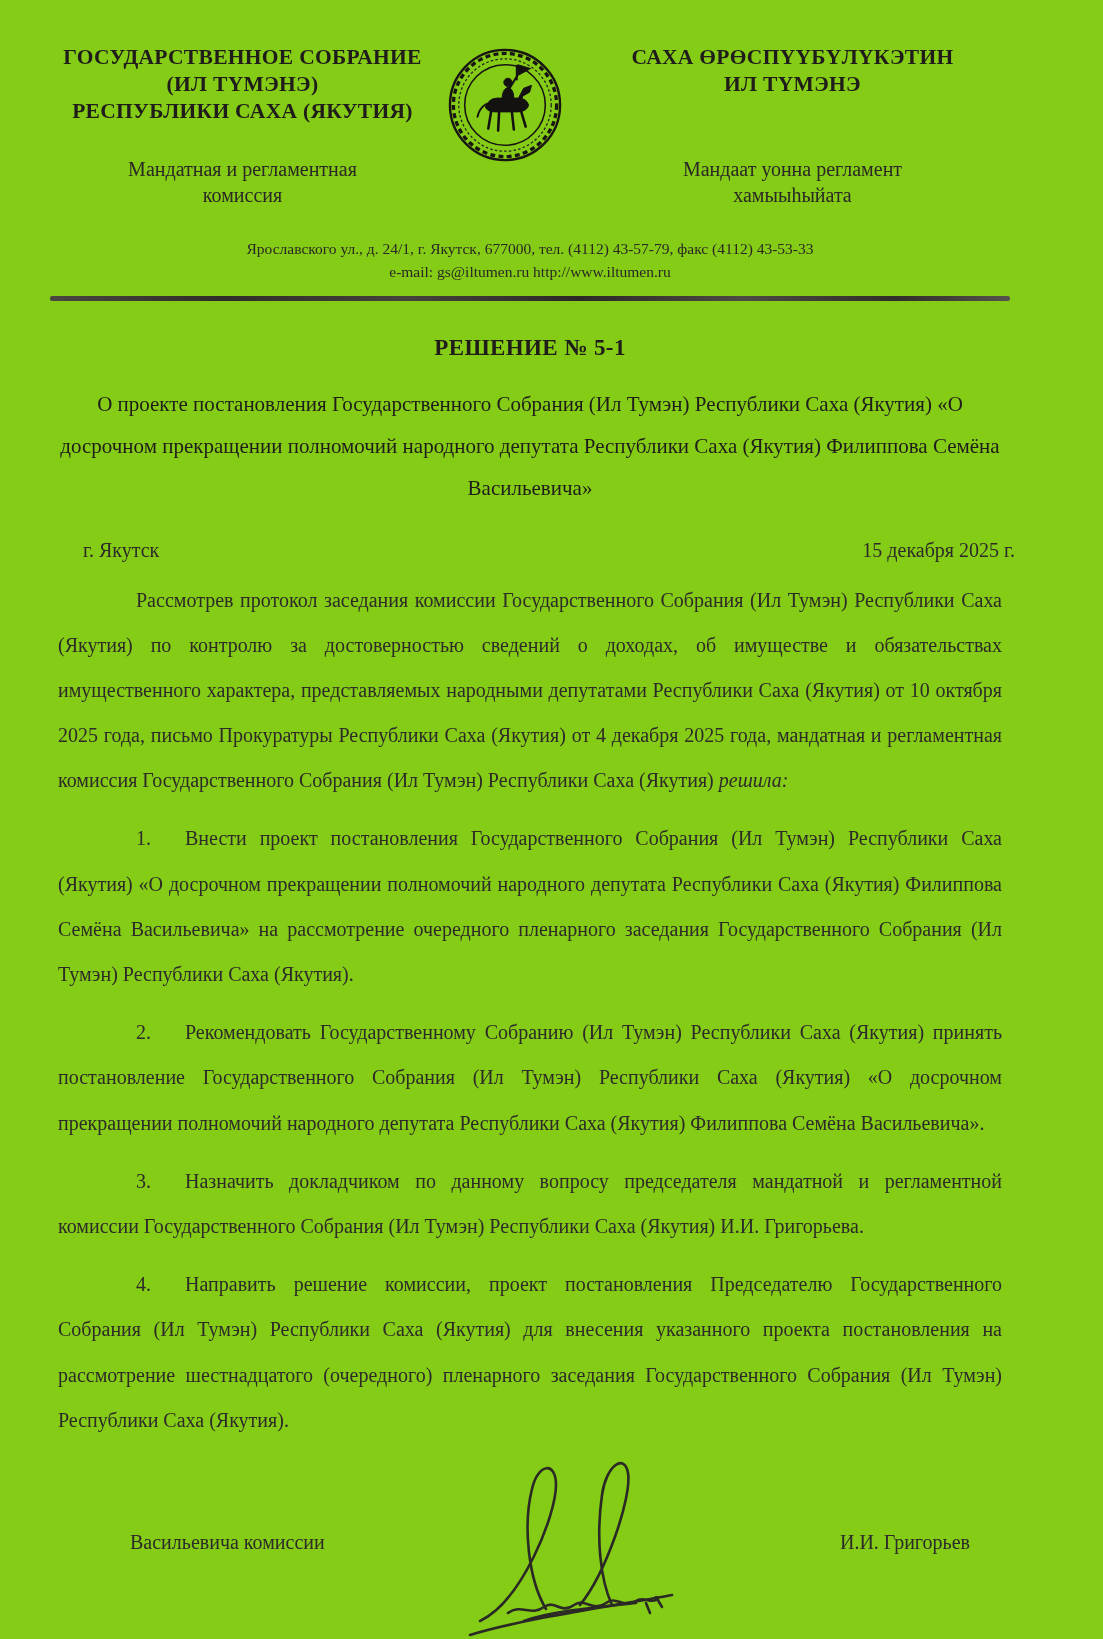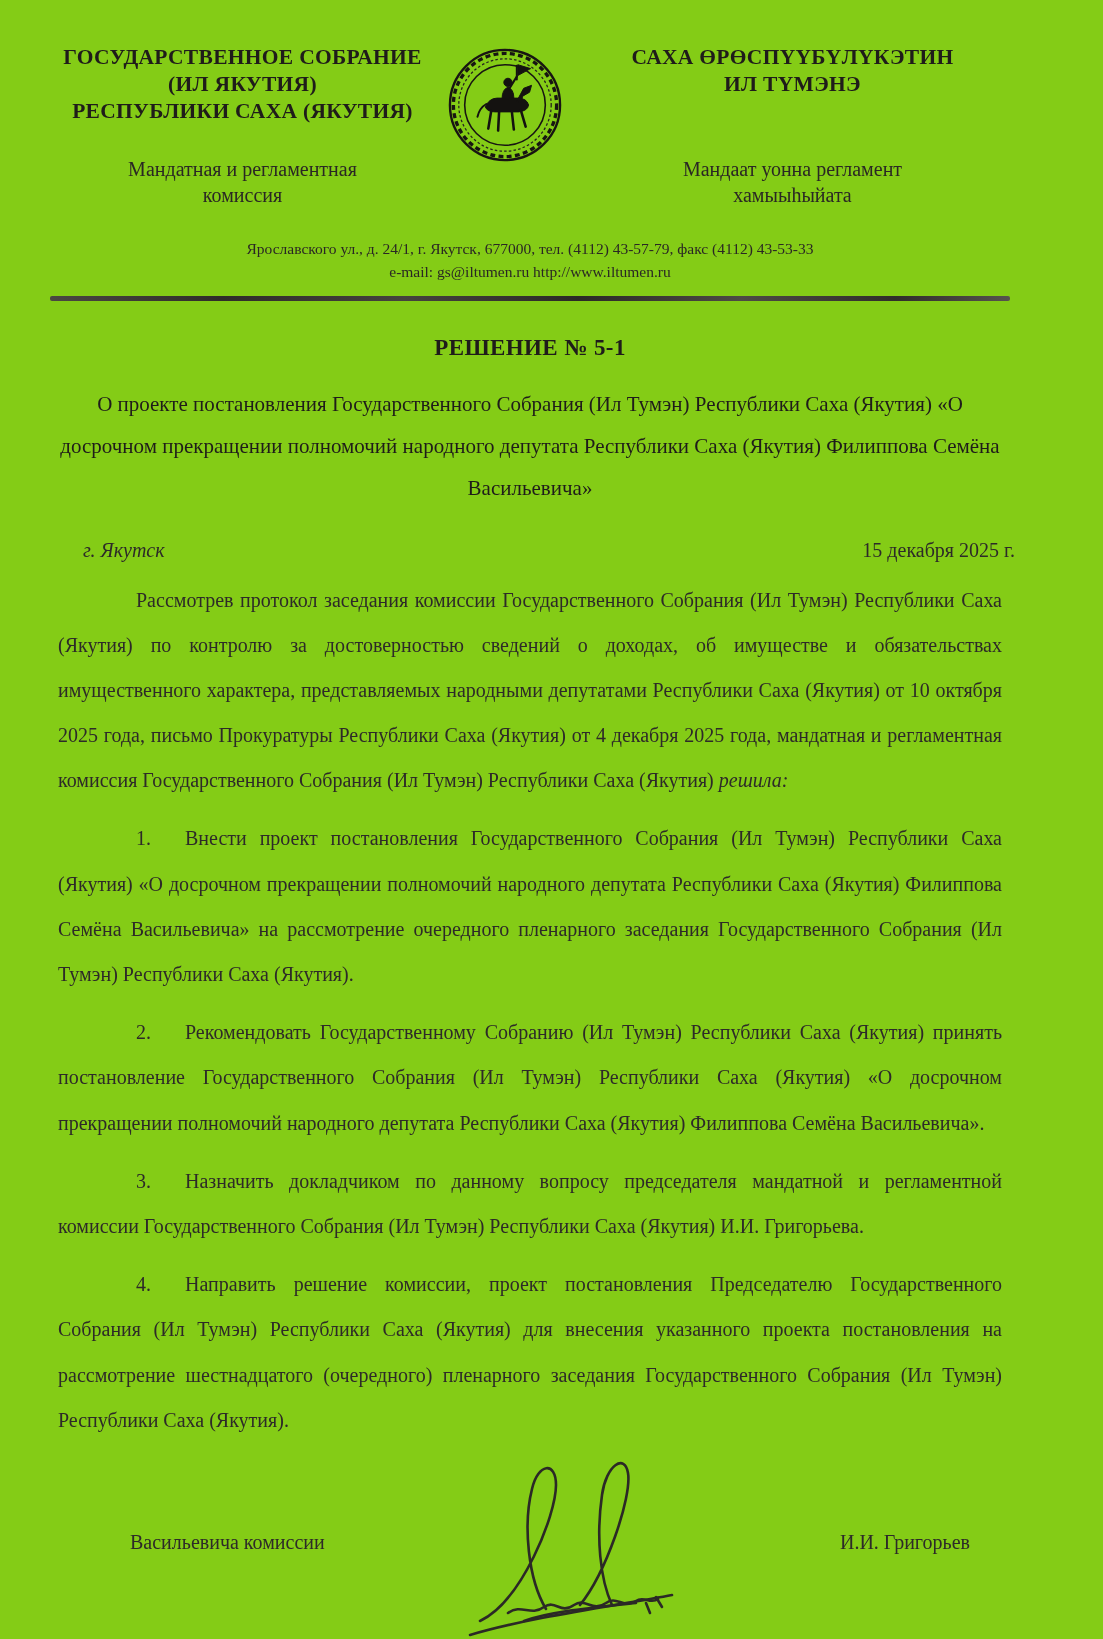--- a/index.html
+++ b/index.html
@@ -23,42 +23,42 @@
   .commission{font-size:20px;line-height:1.3;color:#2a2724;margin-top:8px;}
   .emblem{width:118px;height:118px;margin-top:2px;}
   .address{ text-align:center;font-size:15.5px;line-height:1.5;color:#2a2724;margin-top:29px;}
   .divider{height:5px;width:99%;margin:12px auto 0;
     background:linear-gradient(90deg,#4a4742 0%,#2f2c29 18%,#45423e 37%,#2b2926 55%,#4d4a45 72%,#302d2a 88%,#56534e 100%);
     border-radius:2px;}
   
   .doc-title{text-align:center;font-size:23px;font-weight:bold;color:#1f1c1a;margin:34px 0 0;letter-spacing:.4px;}
   .doc-subject{text-align:center;font-size:21px;font-weight:normal;color:#1f1c1a;line-height:2.0;max-width:940px;margin:22px auto 0;}
   .place-date{display:flex;justify-content:space-between;font-size:20px;margin-top:30px;}
-  .place-date .place{margin-left:38px;font-style:italic;}
+  .place-date .place{margin-left:38px;}
   .body-text p{font-size:20px;line-height:2.26;text-align:justify;text-indent:78px;margin:13px;color:#2d2a28;}
   .body-text p.first{margin-top:16px;}
   .body-text .num{display:inline-block;margin-right:34px;text-indent:0;}
   .body-text em{font-style:italic;}
   
   .sig-row{position:relative;display:flex;justify-content:space-between;align-items:center;margin-top:88px;font-size:20px;}
   .sig-row .role{margin-left:85px;}
   .sig-row .name{margin-right:45px;}
   .signature-svg{position:absolute;left:415px;top:-78px;width:290px;height:188px;}
 </style>
 </head>
 <body>
 
 <div class="page">
 
   <header>
     <div class="lh-row">
       <div class="lh-col lh-left">
         <div class="org">
           <div>ГОСУДАРСТВЕННОЕ СОБРАНИЕ</div>
-          <div>(ИЛ ЯКУТИЯ)</div>
+          <div>(ИЛ ТҮМЭНЭ)</div>
           <div>РЕСПУБЛИКИ САХА (ЯКУТИЯ)</div>
         </div>
         <div class="commission">
           <div>Мандатная и регламентная</div>
           <div>комиссия</div>
         </div>
       </div>
 
       <div class="lh-col lh-center">
         <svg class="emblem" viewBox="0 0 120 120" xmlns="http://www.w3.org/2000/svg">

